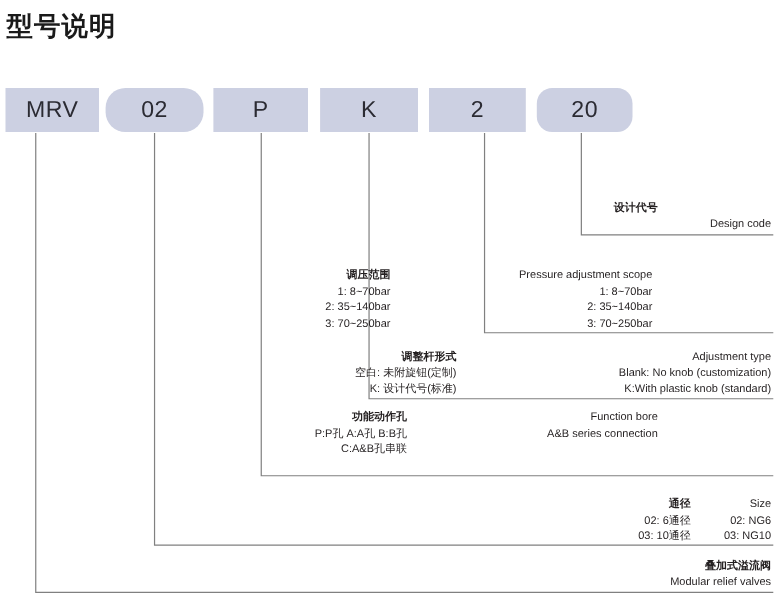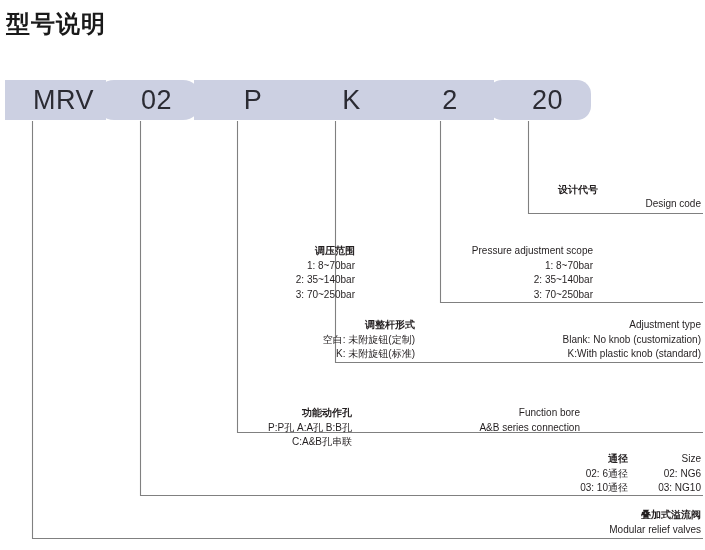--- a/index.html
+++ b/index.html
@@ -14,21 +14,21 @@
     position:absolute;left:6px;top:8px;
     font-size:24px;font-weight:bold;letter-spacing:1px;
     color:#1a1a1a;white-space:nowrap;
   }
 
   
   .box{
     position:absolute;top:80px;height:40px;
     background:#ccd0e2;
     display:flex;align-items:center;justify-content:center;
-    font-size:27px;color:#2b2b33;letter-spacing:.5px;padding-left:16px;
+    font-size:21px;color:#2b2b33;letter-spacing:.5px;
   }
 
   
   svg.leaders{position:absolute;left:0;top:0;width:705px;height:550px;}
 
   
   .row{position:absolute;font-size:10px;line-height:14.5px;}
   .row .cn{position:absolute;text-align:right;white-space:nowrap;}
   .row .en{position:absolute;text-align:right;white-space:nowrap;}
   .hdr{font-weight:bold;}
@@ -99,30 +99,30 @@
       <div>1: 8~70bar</div>
       <div>2: 35~140bar</div>
       <div>3: 70~250bar</div>
     </div>
   </div>
 
   <div class="row" style="left:0;top:318px;width:705px;height:45px;">
     <div class="cn" style="right:290px;top:0;">
       <div class="cnhdr">调整杆形式</div>
       <div>空白: 未附旋钮(定制)</div>
-      <div>K: 未附旋钮(标准)</div>
+      <div>K: 设计代号(标准)</div>
     </div>
     <div class="en" style="right:4px;top:0;">
       <div class="hdr">Adjustment type</div>
       <div>Blank: No knob (customization)</div>
       <div>K:With plastic knob (standard)</div>
     </div>
   </div>
 
-  <div class="row" style="left:0;top:406px;width:584px;height:45px;">
+  <div class="row" style="left:0;top:373px;width:584px;height:45px;padding-left:18px;">
     <div class="cn" style="right:232px;top:0;">
       <div class="cnhdr">功能动作孔</div>
       <div>P:P孔  A:A孔  B:B孔</div>
       <div>C:A&amp;B孔串联</div>
     </div>
     <div class="en" style="right:4px;top:0;">
       <div class="hdr">Function bore</div>
       <div>A&amp;B series connection</div>
     </div>
   </div>

